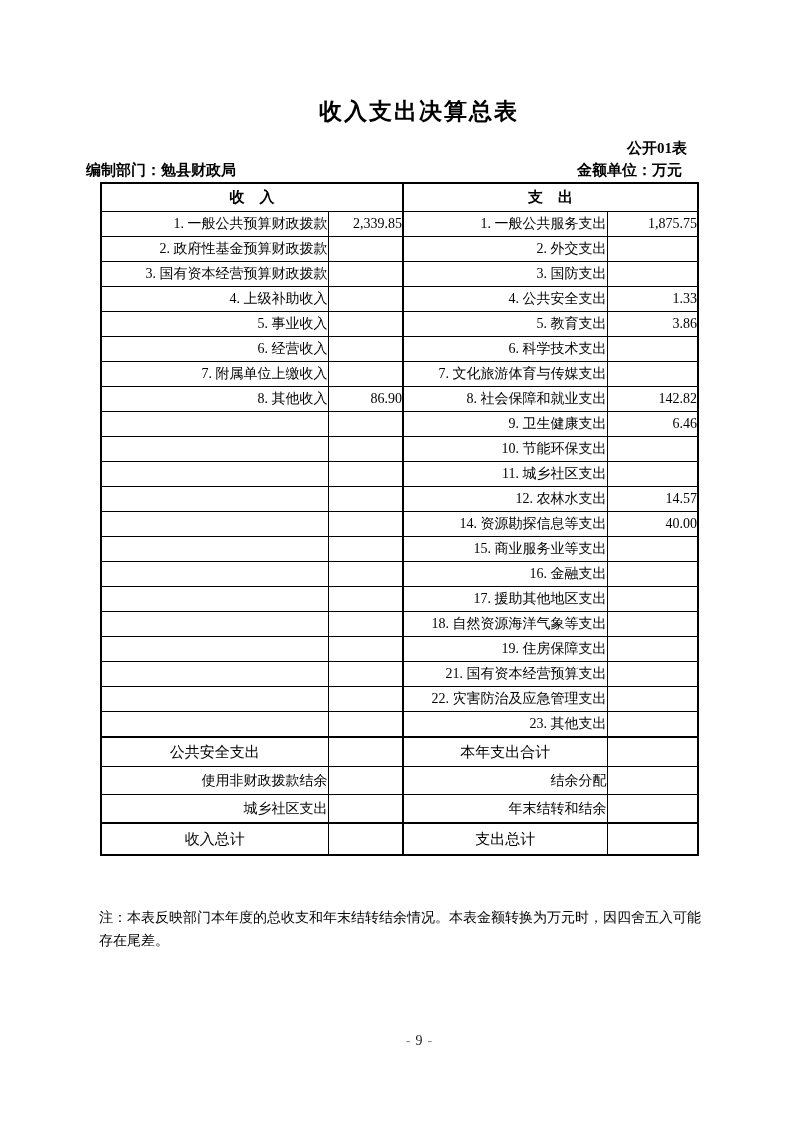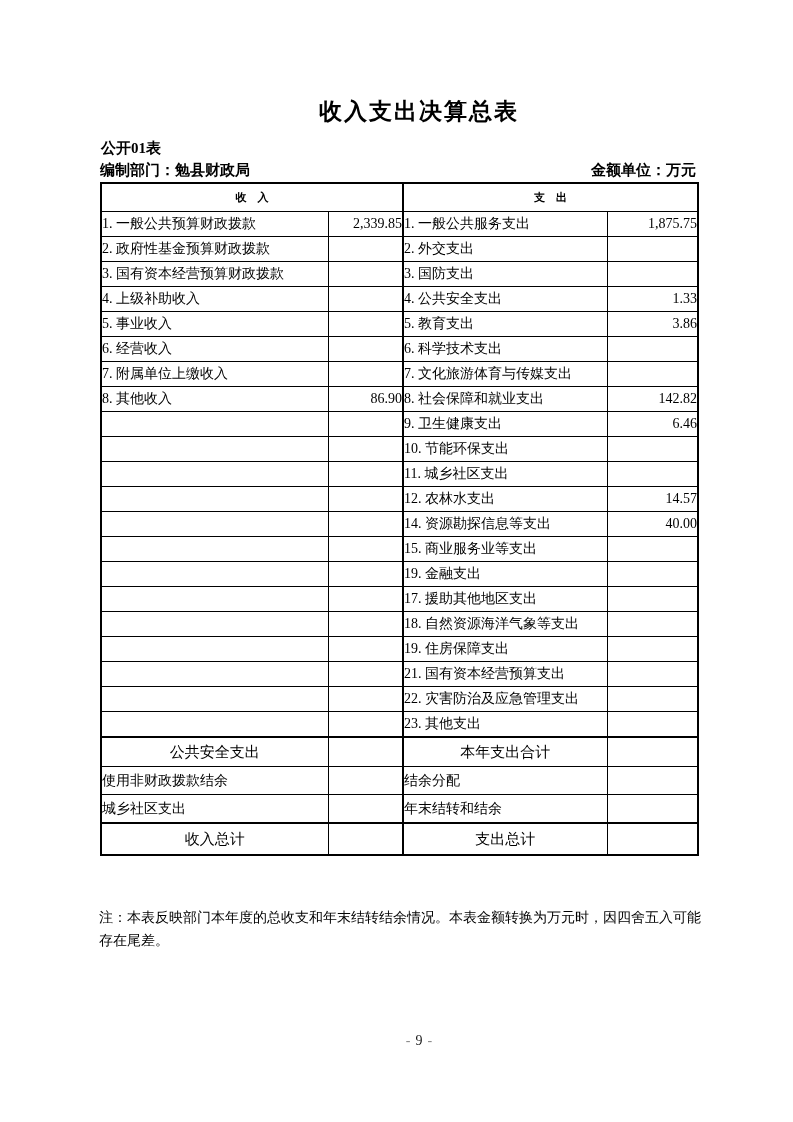--- a/index.html
+++ b/index.html
@@ -13,46 +13,46 @@
     padding-left:45px;
   }
   .title {
     position:absolute; left:0; top:96px; width:100%;
     text-align:center;
     font-size:23px; font-weight:bold; letter-spacing:2px;
     font-family:"Liberation Sans","DejaVu Sans",sans-serif;
   }
   .doc-label {
     position:absolute; left:101px; top:139px; width:596px;
-    font-size:15px; font-weight:bold; padding-right:10px; box-sizing:border-box;
+    text-align:right; font-size:15px; font-weight:bold; padding-right:10px; box-sizing:border-box;
   }
   .meta-row {
-    position:absolute; left:100px; top:161px; width:596px;
+    position:absolute; left:86px; top:161px; width:596px;
     display:flex; justify-content:space-between;
     font-size:15px; font-weight:bold;
   }
   .tbl-wrap { position:absolute; left:100px; top:182px; }
   table.fin {
     border-collapse:collapse; table-layout:fixed;
     width:597px; font-size:14px;
     border:2px solid #000;
   }
   table.fin col.c1 { width:227px; }
   table.fin col.c2 { width:75px; }
   table.fin col.c3 { width:204px; }
   table.fin col.c4 { width:91px; }
   table.fin td, table.fin th {
     border:1px solid #000;
     height:24px; padding:0;
     overflow:hidden; white-space:nowrap;
     font-weight:normal; vertical-align:middle;
   }
   table.fin .mid { border-left:2px solid #000; }
-  tr.hdr th { height:27px; font-weight:bold; text-align:center; font-size:11px; }
-  td.item { text-align:left; padding-left:11px; }
+  tr.hdr th { height:27px; font-weight:bold; text-align:center; font-size:15px; }
+  td.item { text-align:right; padding-left:11px; }
   td.flush { padding-left:4px; }
   td.val { text-align:right; padding-right:3px; }
   td.bold-center { text-align:center; font-weight:bold; font-size:15px; }
   tr.sum-total td { height:28px; border-top:2px solid #000; }
   tr.sum-plain td { height:27px; }
   tr.sum-grand td { height:30px; border-top:2px solid #000; }
   .note {
     position:absolute; left:99px; top:906px; width:605px;
     font-size:14px; line-height:23px; text-align:left;
     word-break:break-all;
@@ -173,21 +173,21 @@
           </tr>
           <tr>
             <td class="item"></td>
             <td class="val"></td>
             <td class="item mid">15. 商业服务业等支出</td>
             <td class="val"></td>
           </tr>
           <tr>
             <td class="item"></td>
             <td class="val"></td>
-            <td class="item mid">19. 金融支出</td>
+            <td class="item mid">16. 金融支出</td>
             <td class="val"></td>
           </tr>
           <tr>
             <td class="item"></td>
             <td class="val"></td>
             <td class="item mid">17. 援助其他地区支出</td>
             <td class="val"></td>
           </tr>
           <tr>
             <td class="item"></td>

